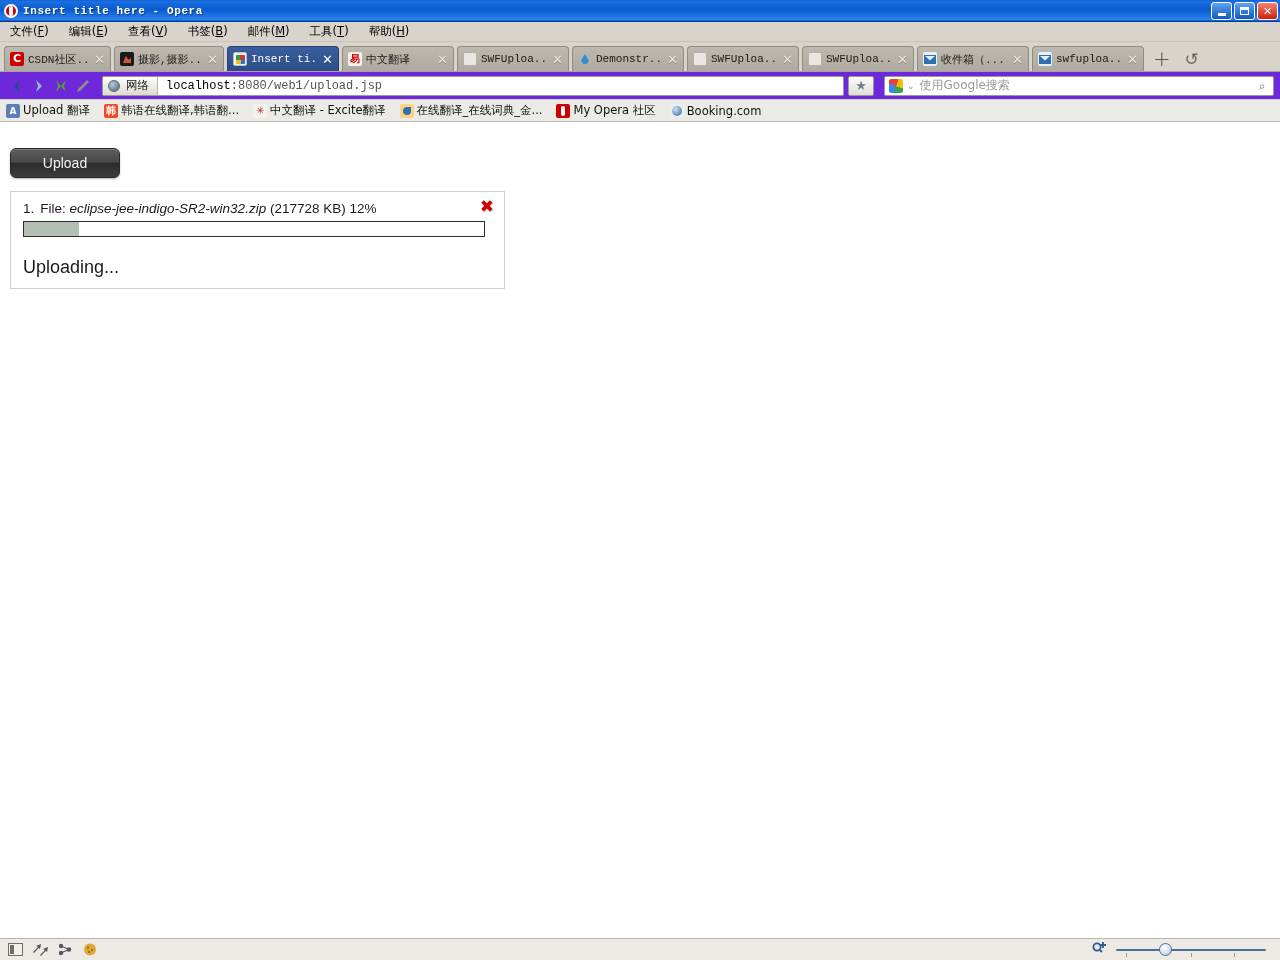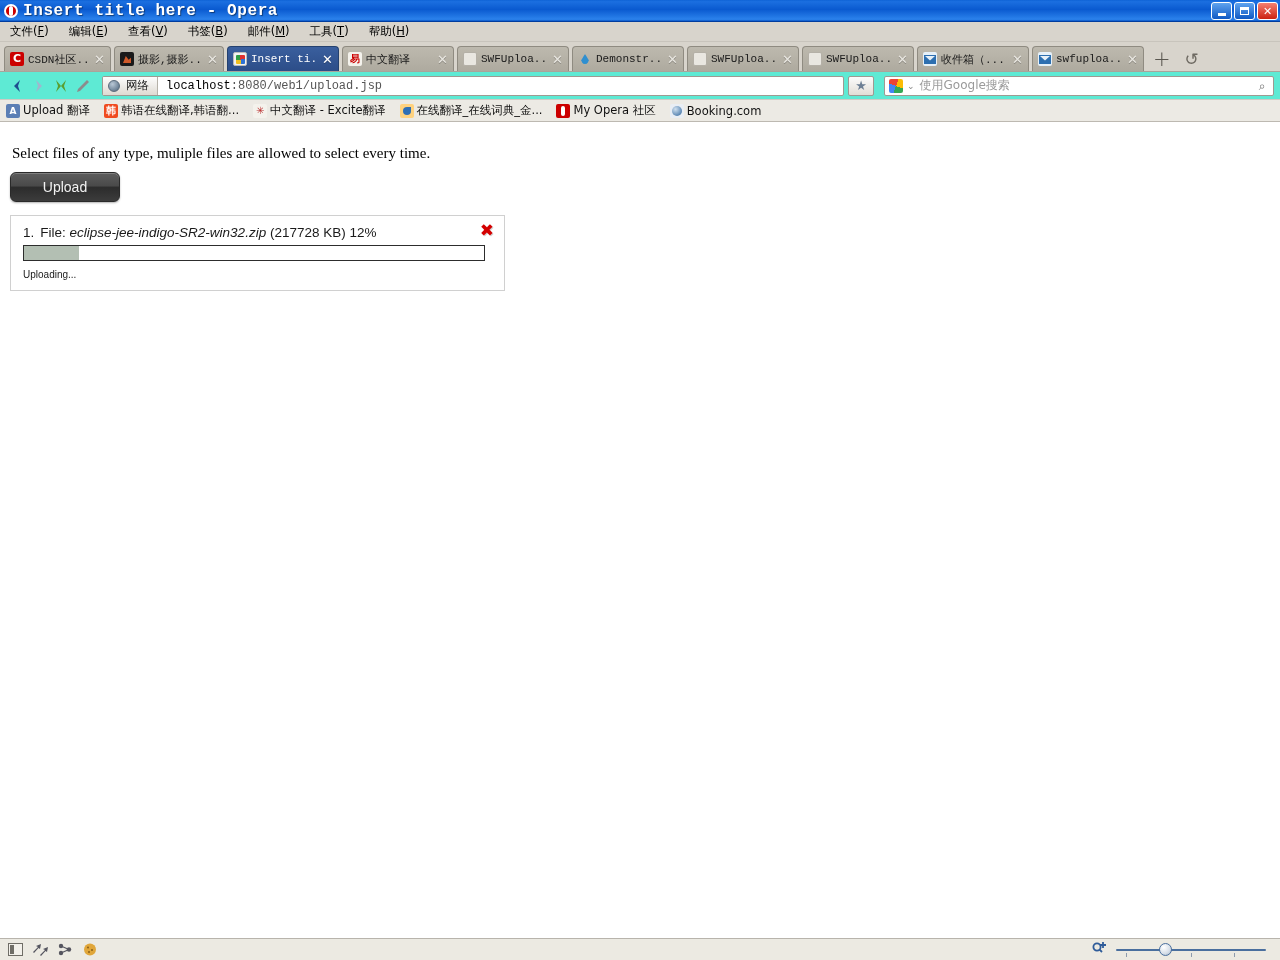--- a/index.html
+++ b/index.html
@@ -27,21 +27,21 @@
     position: relative;
     flex: none;
   }
   #titlebar .opera-logo::after {
     content: ""; position: absolute; left: 3px; top: 0px;
     width: 4px; height: 10px; background: #ffffff; border-radius: 2px;
   }
   #title-text {
     color: #fff;
     font-family: "Liberation Mono", monospace;
-    font-size: 16px; font-weight: bold;
+    font-size: 11px; font-weight: bold;
     letter-spacing: 0.6px;
     text-shadow: 1px 1px 1px rgba(0,0,0,0.45);
     white-space: nowrap;
   }
   #winbuttons { position: absolute; right: 2px; top: 2px; display: flex; gap: 2px; }
   .winbtn {
     width: 21px; height: 18px;
     border: 1px solid #fff;
     border-radius: 3px;
     display: flex; align-items: center; justify-content: center;
@@ -127,21 +127,21 @@
   .fav-163::after { content:"易"; position:absolute; inset:0; color:#c00; font:bold 10px "DejaVu Sans",sans-serif; text-align:center; line-height:14px; }
   .fav-blank { background:#e9e7e1; border:1px solid #b4b0a7; border-radius:2px; }
   .fav-drop { border-radius:2px; }
   .fav-drop::after { content:""; position:absolute; left:3px; top:2px; width:8px; height:10px; background:#2f8fd0; border-radius:50% 50% 50% 50% / 60% 60% 40% 40%; clip-path: polygon(50% 0, 100% 65%, 75% 100%, 25% 100%, 0 65%); }
   .fav-mail { background:#e6f0f8; border-radius:2px; }
   .fav-mail::after { content:""; position:absolute; left:1px; top:3px; width:12px; height:9px; background:#2d6fb0; clip-path: polygon(0 0,100% 0,100% 100%,0 100%); }
   .fav-mail::before { content:""; position:absolute; left:2px; top:4px; width:10px; height:5px; background:#e6f0f8; clip-path: polygon(0 0, 50% 90%, 100% 0); z-index:2; }
 
   
   #addrbar {
-    height: 28px; background: #5eead4;
+    height: 28px; background: #6d28d9;
     display: flex; align-items: center; padding: 0 6px;
     border-bottom: 1px solid #cfcbc3;
   }
   .navicon { width: 22px; height: 22px; display:flex; align-items:center; justify-content:center; flex:none; }
   .navicon svg { display:block; }
   #url-wrap {
     flex: 1 1 auto; height: 20px; display: flex; align-items: stretch;
     border: 1px solid #9e9a92; background: #fff; margin-left: 8px; border-radius: 2px; overflow: hidden;
   }
   #url-proto {
@@ -249,23 +249,23 @@
     font-family: "DejaVu Sans", sans-serif;
     text-shadow: 1px 1px 0 rgba(0,0,0,0.18);
   }
   .q-progress {
     margin-top: 5px; height: 16px;
     border: 1px solid #2d2d2d; background: #fff;
     width: 462px;
   }
   .q-progress .fill { height: 100%; background: #b3bfb3; }
   .q-status {
-    margin-top: 8px;
+    margin-top: 20px;
     font-family: "Liberation Sans", sans-serif;
-    font-size: 10px; color:#1a1a1a;
+    font-size: 18px; color:#1a1a1a;
   }
 
   
   #statusbar {
     position: absolute; left:0; right:0; bottom:0; height: 22px;
     background: #eceae2;
     border-top: 1px solid #b8b4ac;
     display:flex; align-items:center; padding: 0 6px;
   }
   .sb-ico { width:18px; height:16px; margin-right:7px; display:flex; align-items:center; justify-content:center; flex:none; }
@@ -428,21 +428,20 @@
     <span class="bmico ico-opera"></span>
     <span class="bmlbl">My Opera 社区</span>
   </div>
   <div class="bm">
     <span class="bmico ico-book"></span>
     <span class="bmlbl">Booking.com</span>
   </div>
 </div>
 
 <div id="page">
-  <div id="desc">Select files of any type, muliple files are allowed to select every time.</div>
 
   <div id="upload-btn">
     <span>Upload</span>
   </div>
 
 
   <div id="queue">
     <div class="q-row1">
       <span class="idx">1.</span>
       <span>File:</span>

